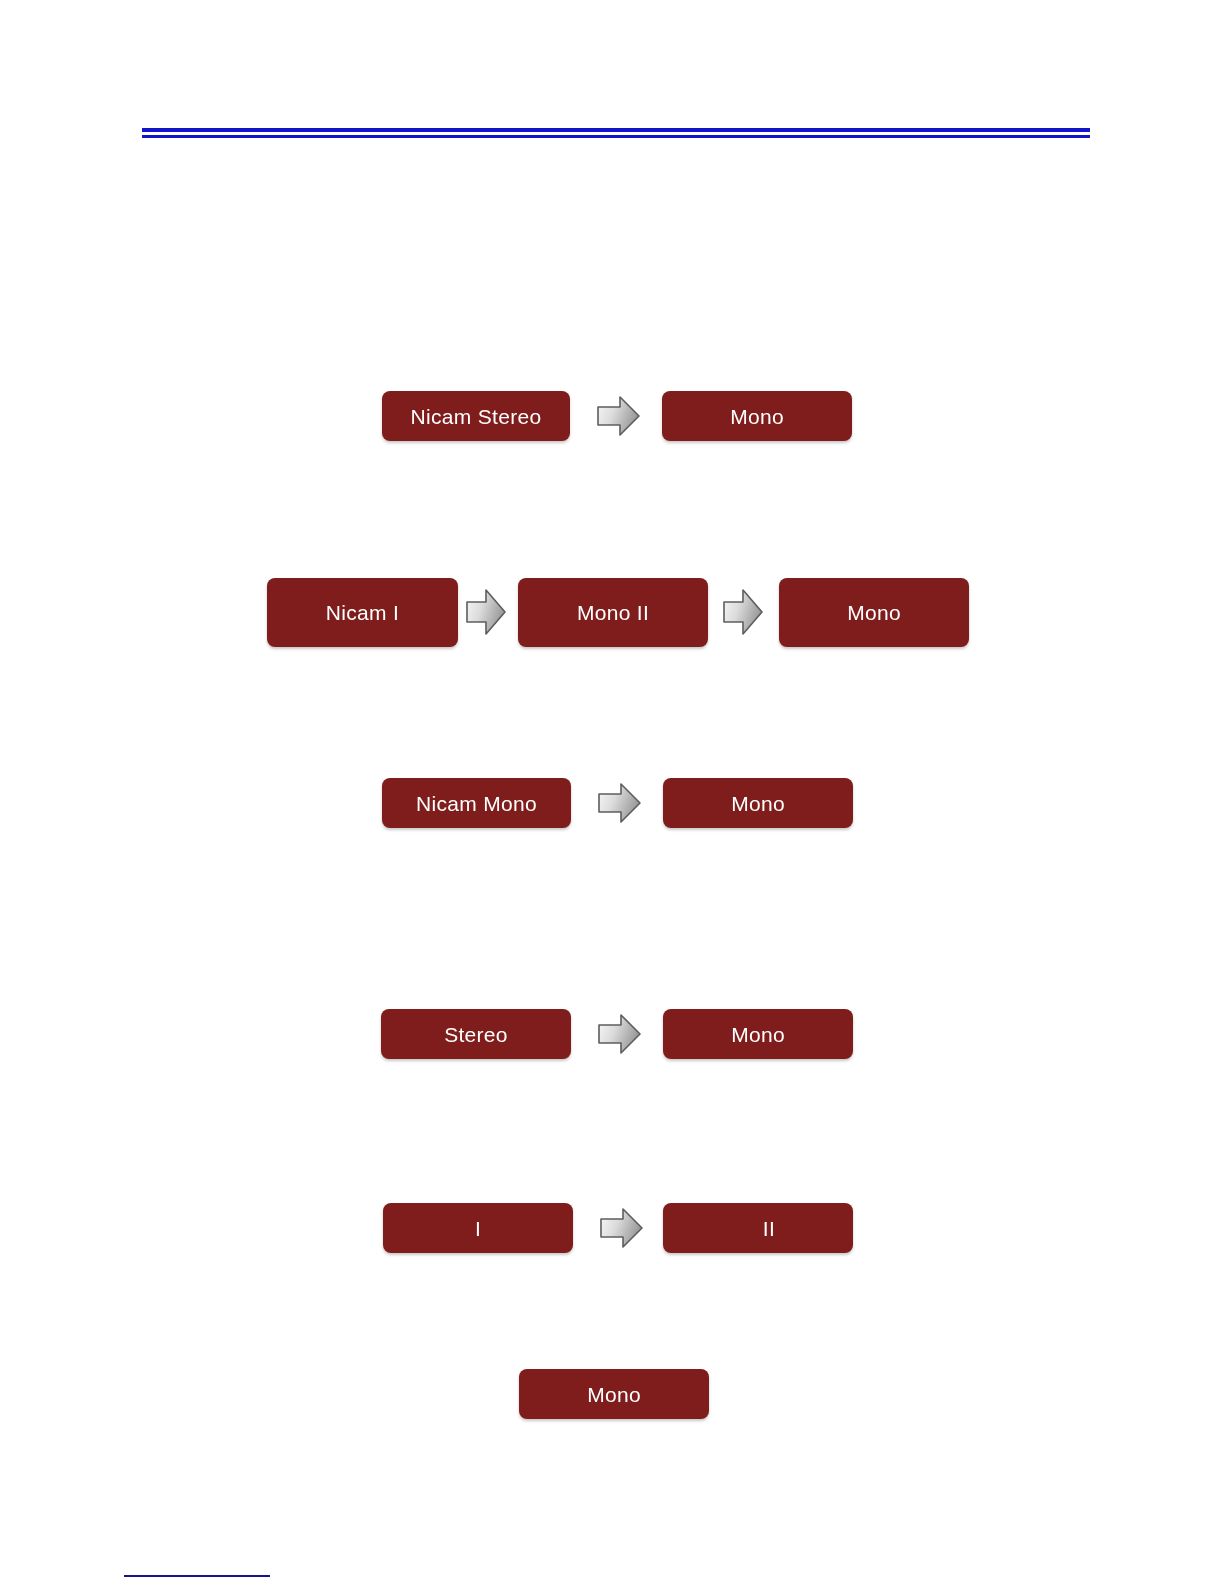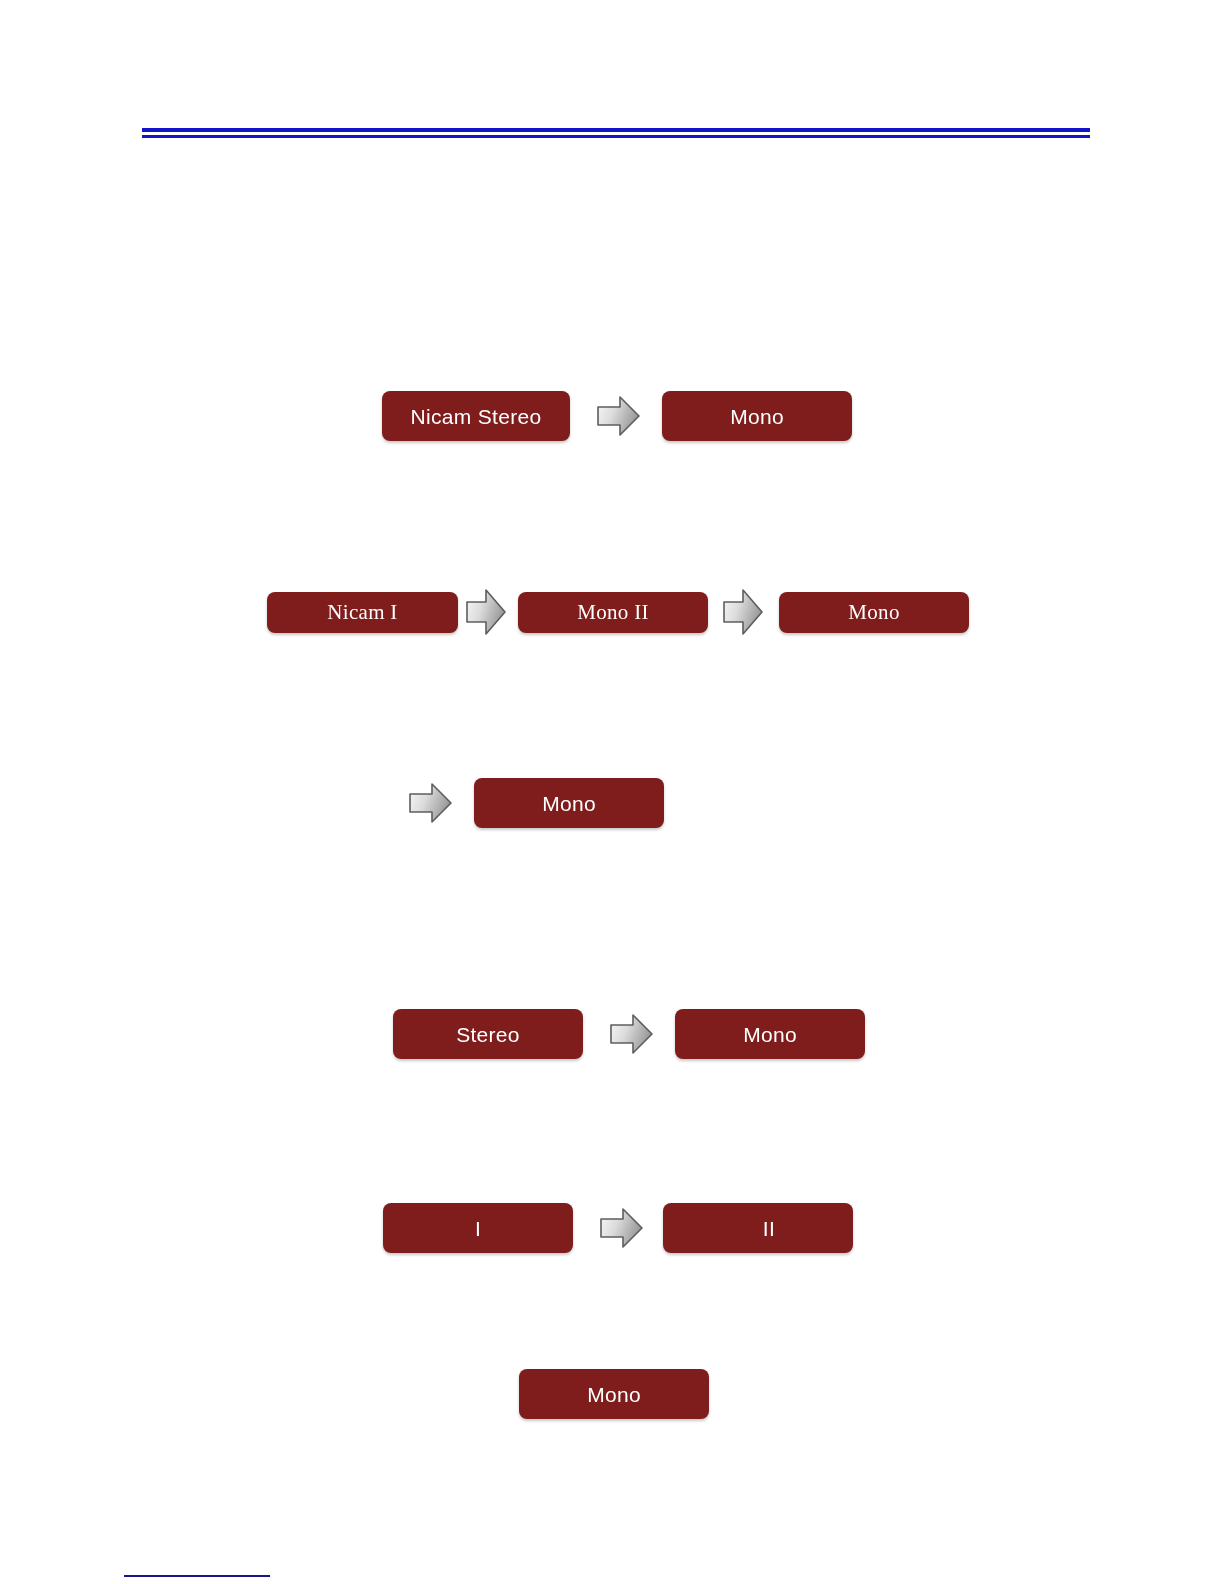--- a/index.html
+++ b/index.html
@@ -74,22 +74,21 @@
     font-size: 21px;
     font-weight: 400;
     letter-spacing: 0.3px;
     line-height: 1;
     text-align: center;
     box-shadow: 0 2px 3px rgba(0, 0, 0, 0.22);
     user-select: none;
   }
 
   .node.tall {
-    height: 41px;
-    font-family: Liberation Serif, serif;
+    height: 69px;
   }
 
   
   .arrow {
     display: inline-block;
     flex: none;
     line-height: 0;
   }
   .arrow svg {
     display: block;
@@ -107,21 +106,21 @@
   #row-2 .node-1 { width: 190px; }
   #row-2 .arrow-1 { width: 42px; margin: 0 15px 0 14px; }
   #row-2 .node-2 { width: 190px; }
 
   #row-3 { left: 382px; top: 775px; }
   #row-3 .node-0 { width: 189px; }
   #row-3 .arrow-0 { width: 46px; margin: 0 20px 0 26px; }
   #row-3 .node-1 { width: 190px; }
 
   #row-4 { left: 381px; top: 1006px; }
-  #row-4 .node-0 { width: 190px; margin-left: 12px; }
+  #row-4 .node-0 { width: 190px; }
   #row-4 .arrow-0 { width: 46px; margin: 0 20px 0 26px; }
   #row-4 .node-1 { width: 190px; }
 
   #row-5 { left: 383px; top: 1200px; }
   #row-5 .node-0 { width: 190px; }
   #row-5 .arrow-0 { width: 46px; margin: 0 18px 0 26px; }
   #row-5 .node-1 { width: 190px; padding-left: 22px; }
 
   #row-6 { left: 519px; top: 1366px; }
   #row-6 .node-0 { width: 190px; }
@@ -177,20 +176,21 @@
             <stop offset="100%" stop-color="#9a9a9a"></stop>
           </linearGradient>
         </defs>
         <path d="M2 17 L21 17 L21 5 L40 27 L21 49 L21 37 L2 37 Z" fill="url(#ag3)" stroke="#5d5d5d" stroke-width="1.6" stroke-linejoin="round"></path>
       </svg>
     </span>
     <div class="node node-2 tall">Mono</div>
   </div>
 
   <div class="flow-row" id="row-3">
+    <div class="node node-0">Nicam Mono</div>
     <span class="arrow arrow-0">
       <svg viewBox="0 0 46 50" width="46" height="50" aria-hidden="true">
         <defs>
           <linearGradient id="ag4" x1="0" y1="0" x2="1" y2="0.35">
             <stop offset="0%" stop-color="#f7f7f7"></stop>
             <stop offset="45%" stop-color="#dcdcdc"></stop>
             <stop offset="100%" stop-color="#9a9a9a"></stop>
           </linearGradient>
         </defs>
         <path d="M2 16 L24 16 L24 6 L43 25 L24 44 L24 34 L2 34 Z" fill="url(#ag4)" stroke="#5d5d5d" stroke-width="1.6" stroke-linejoin="round"></path>

